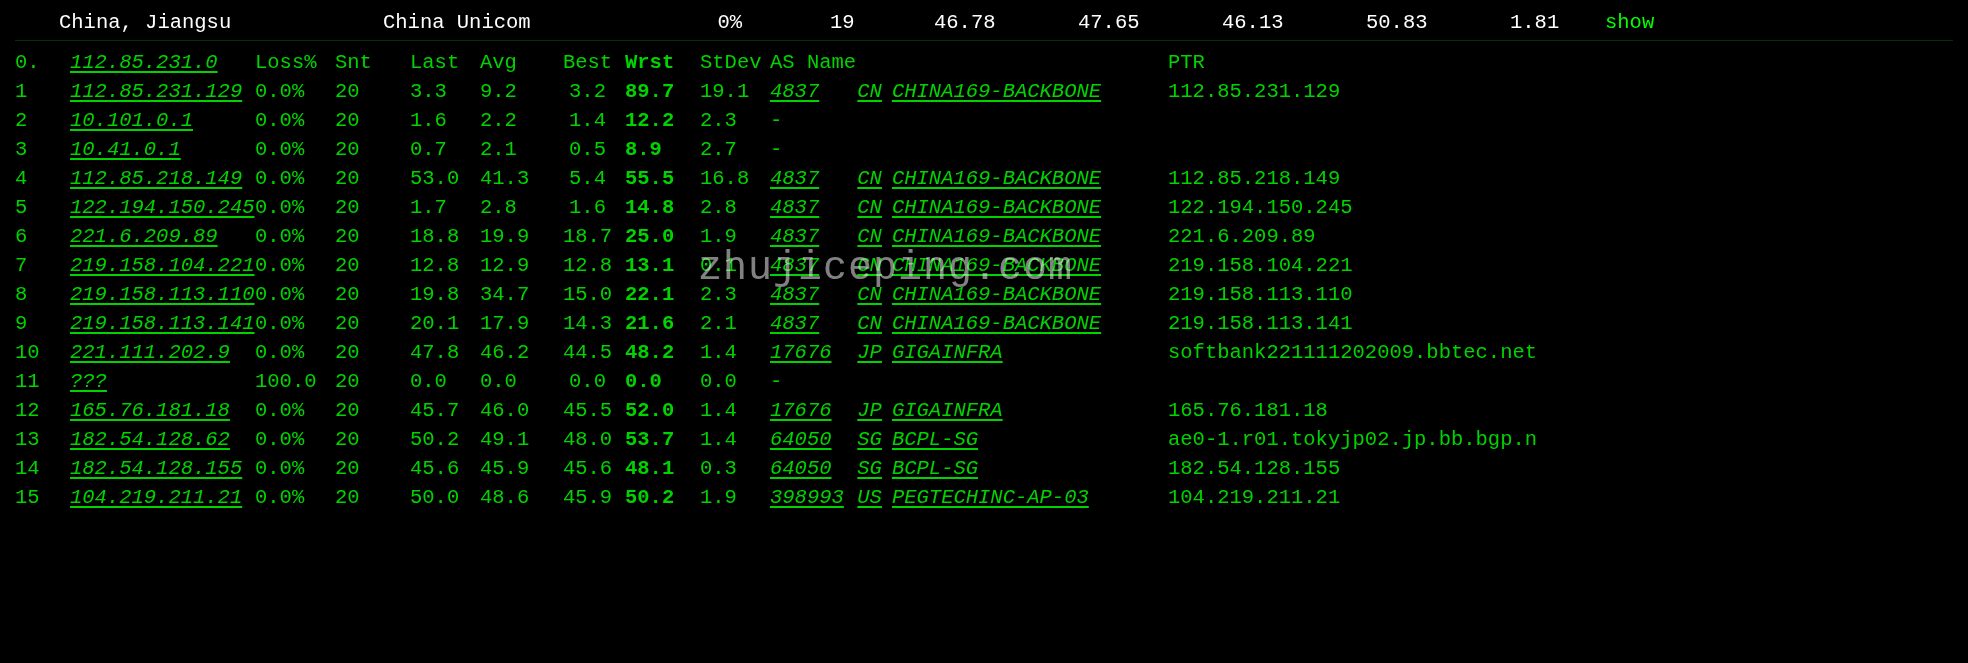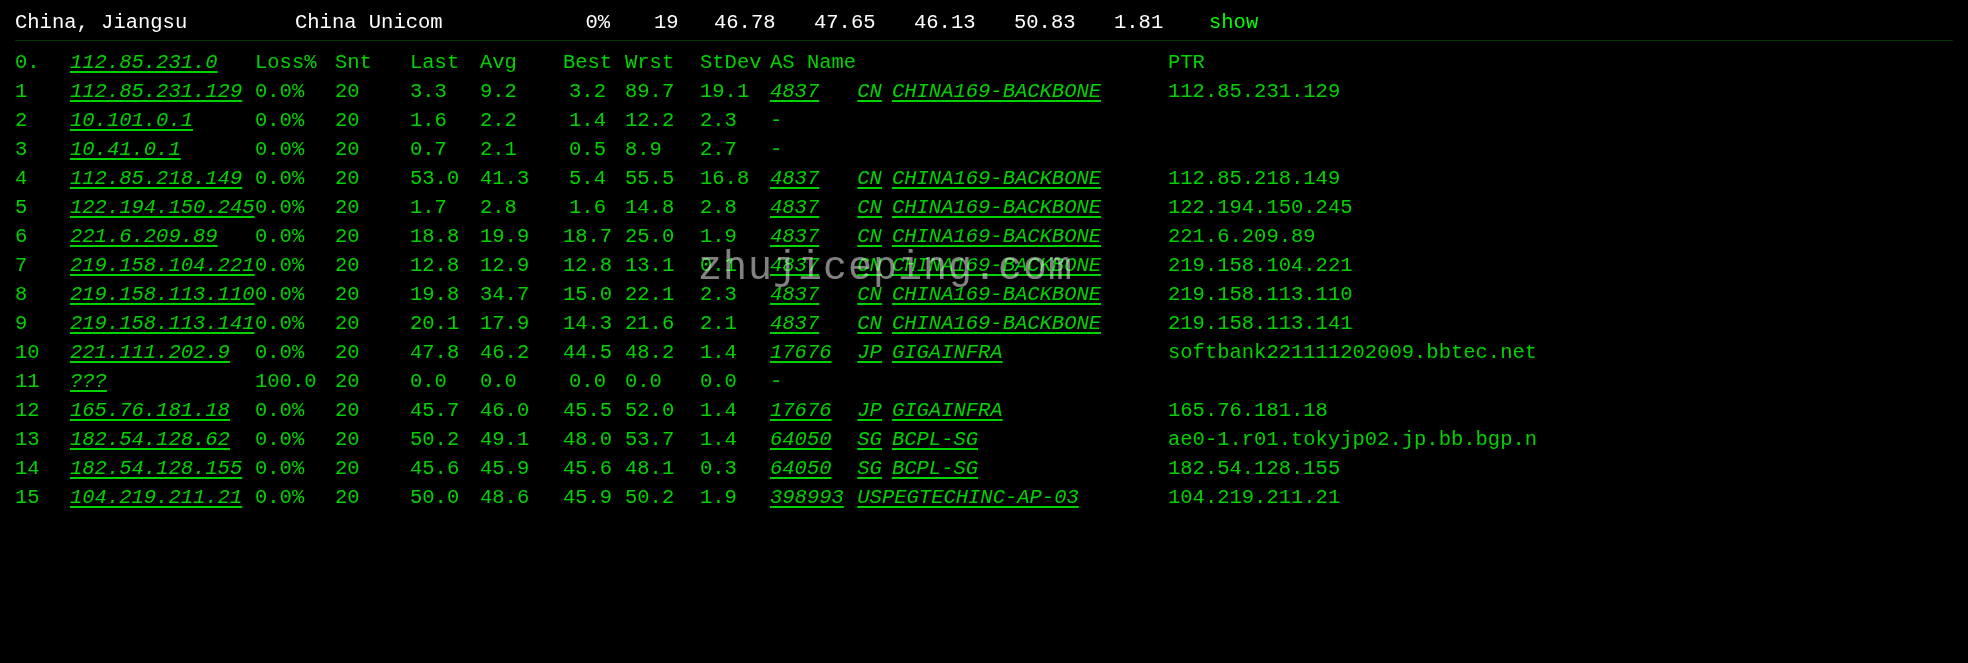--- a/index.html
+++ b/index.html
@@ -8,21 +8,21 @@
     background:#000;
     color:#01d301;
     font-family:"Courier New",Courier,monospace;
     font-size:20.5px;
     line-height:29px;
     width:1968px;
     height:663px;
     overflow:hidden;
   }
   .root{position:relative;width:100%;height:100%;}
-  .white{color:#ffffff;}
+  .white{color:#ffffff;margin-left:44px;}
   .bright-green{color:#00ff00;}
   .ul{text-decoration:underline;text-decoration-color:currentColor;text-underline-offset:3px;font-style:italic;}
 
   
   .summary-row{
     display:flex;
     padding:8px 0 0 15px;
     white-space:nowrap;
     height:32px;
   }
@@ -45,21 +45,21 @@
     display:flex;
     white-space:nowrap;
   }
   .col-idx  {width:55px;}
   .col-ip   {width:185px;}
   .col-loss {width:80px;}
   .col-snt  {width:75px;}
   .col-last {width:70px;}
   .col-avg  {width:70px;}
   .col-best {width:75px;text-align:center;}
-  .col-wrst {width:75px;}
+  .col-wrst {width:75px;font-weight:bold;}
   .col-stdev{width:70px;}
   .col-as   {width:370px;}
   .col-ptr  {flex:0 0 auto;margin-left:28px;}
 
   
   .wm{
     position:absolute;
     top:254px;
     left:698px;
     font-size:40px;
@@ -291,21 +291,21 @@
         <div class="mtr-row">
           <span class="col-idx">15</span>
           <span class="col-ip ul">104.219.211.21</span>
           <span class="col-loss">0.0%</span>
           <span class="col-snt">20</span>
           <span class="col-last">50.0</span>
           <span class="col-avg">48.6</span>
           <span class="col-best">45.9</span>
           <span class="col-wrst">50.2</span>
           <span class="col-stdev">1.9</span>
-          <span class="col-as"><span class="ul" style="display: inline-block; min-width: 75px;">398993</span> <span class="ul" style="">US</span><span class="ul">PEGTECHINC-AP-03</span></span>
+          <span class="col-as"><span class="ul" style="display: inline-block; min-width: 75px;">398993</span> <span class="ul" style="margin-right: 10px;">US</span><span class="ul">PEGTECHINC-AP-03</span></span>
           <span class="col-ptr">104.219.211.21</span>
         </div>
       </div>
 </div>
 
 <div class="wm">zhujiceping.com</div>
 
 </div>
 
 </body></html>

